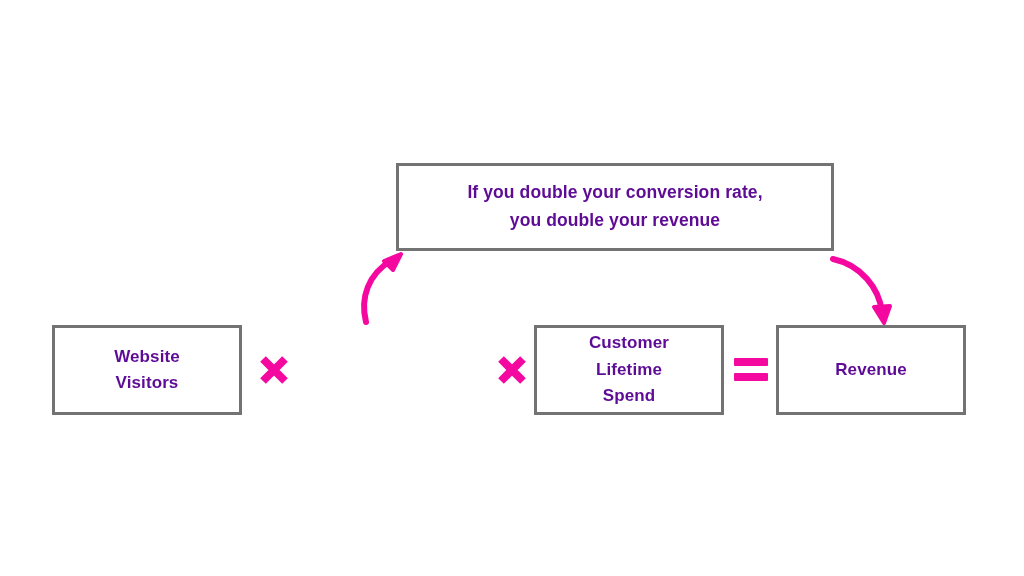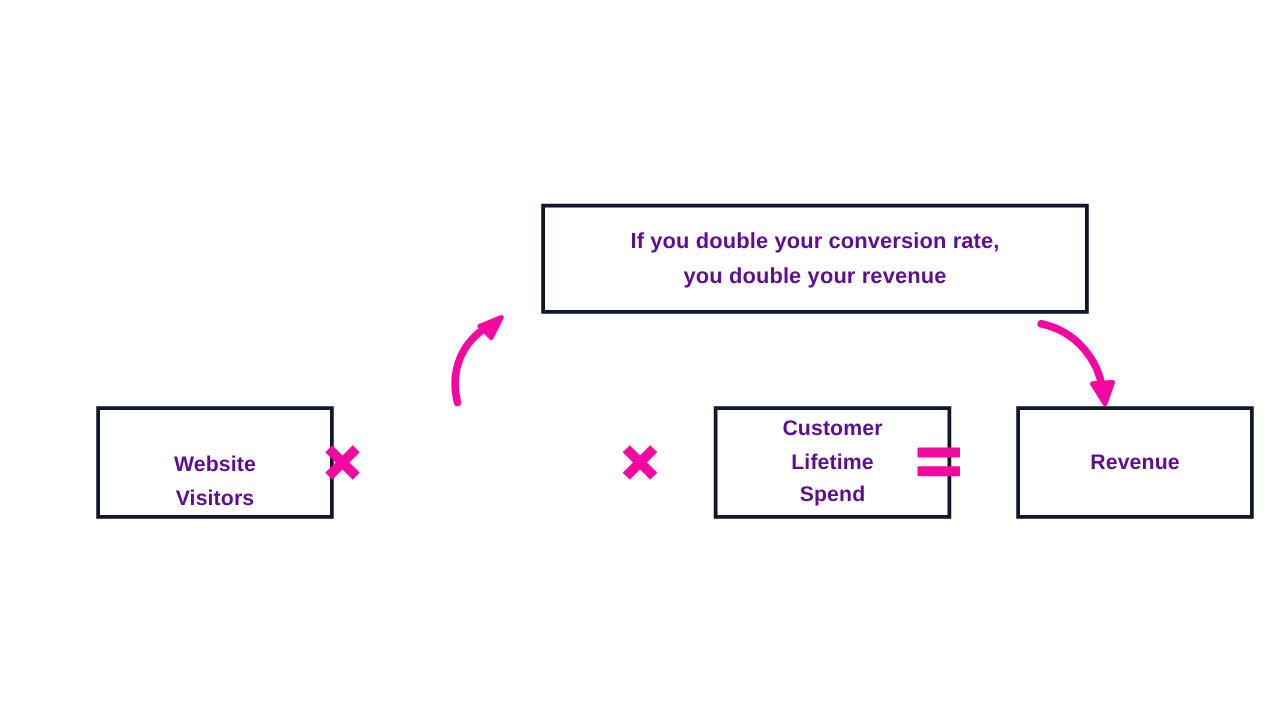--- a/index.html
+++ b/index.html
@@ -13,27 +13,26 @@
   #canvas {
     position: relative;
     width: 1024px;
     height: 576px;
     background: #ffffff;
     overflow: hidden;
   }
   .box {
     position: absolute;
     box-sizing: border-box;
-    border: 3px solid #0f172a;
+    border: 3px solid #737373;
     background: #ffffff;
     display: flex;
     align-items: center;
     justify-content: center;
     text-align: center;
-    margin-left: 37px;
   }
   .box-label {
     color: #5e0b95;
     font-weight: bold;
     font-size: 17px;
     line-height: 1.55;
     letter-spacing: 0.1px;
     white-space: pre-line;
   }
   #callout-box {
@@ -44,21 +43,21 @@
   }
   #callout-text {
     color: #5e0b95;
     font-weight: bold;
     font-size: 17.5px;
     line-height: 1.58;
     text-align: center;
     white-space: pre-line;
     letter-spacing: 0.1px;
   }
-  #box-visitors   { left: 40px;  top: 325px; width: 190px; height: 90px; align-items: flex-end; }
+  #box-visitors   { left: 52px;  top: 325px; width: 190px; height: 90px; }
   #box-conversion { left: 300px; top: 325px; width: 190px; height: 90px; }
   #box-clv        { left: 534px; top: 325px; width: 190px; height: 90px; }
   #box-revenue    { left: 776px; top: 325px; width: 190px; height: 90px; }
 
   .operator {
     position: absolute;
     color: #f5089f;
     font-weight: bold;
     display: flex;
     align-items: center;

